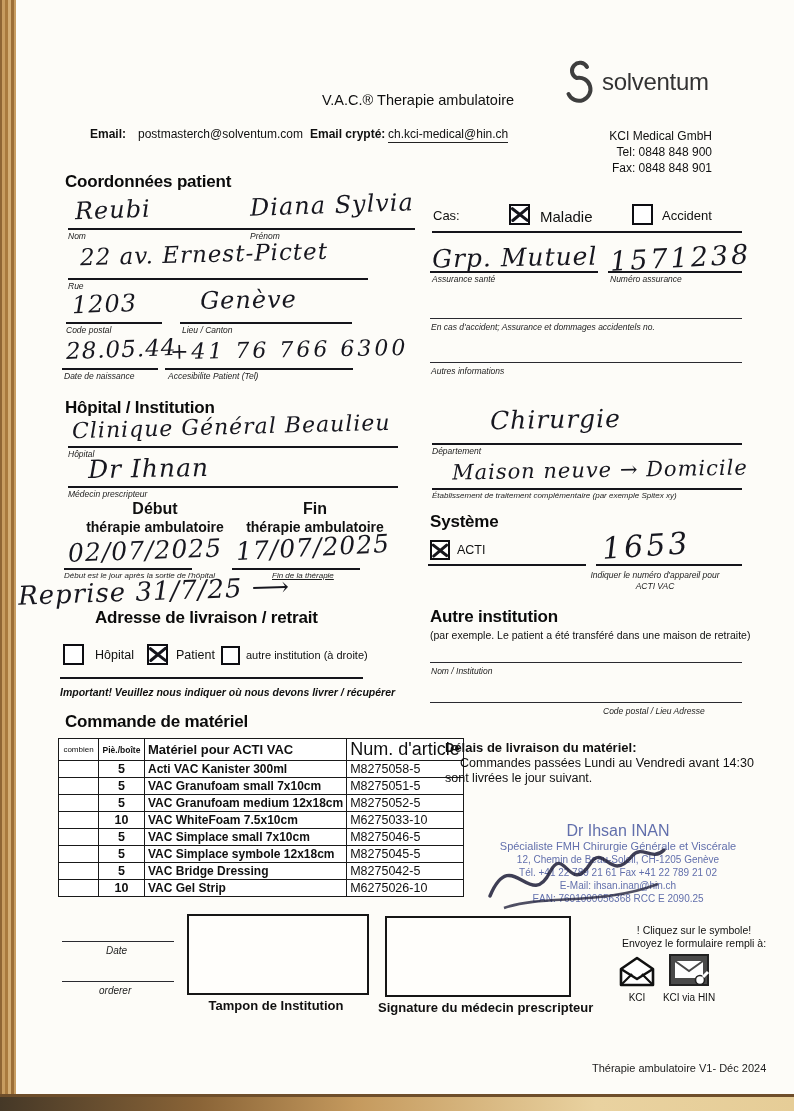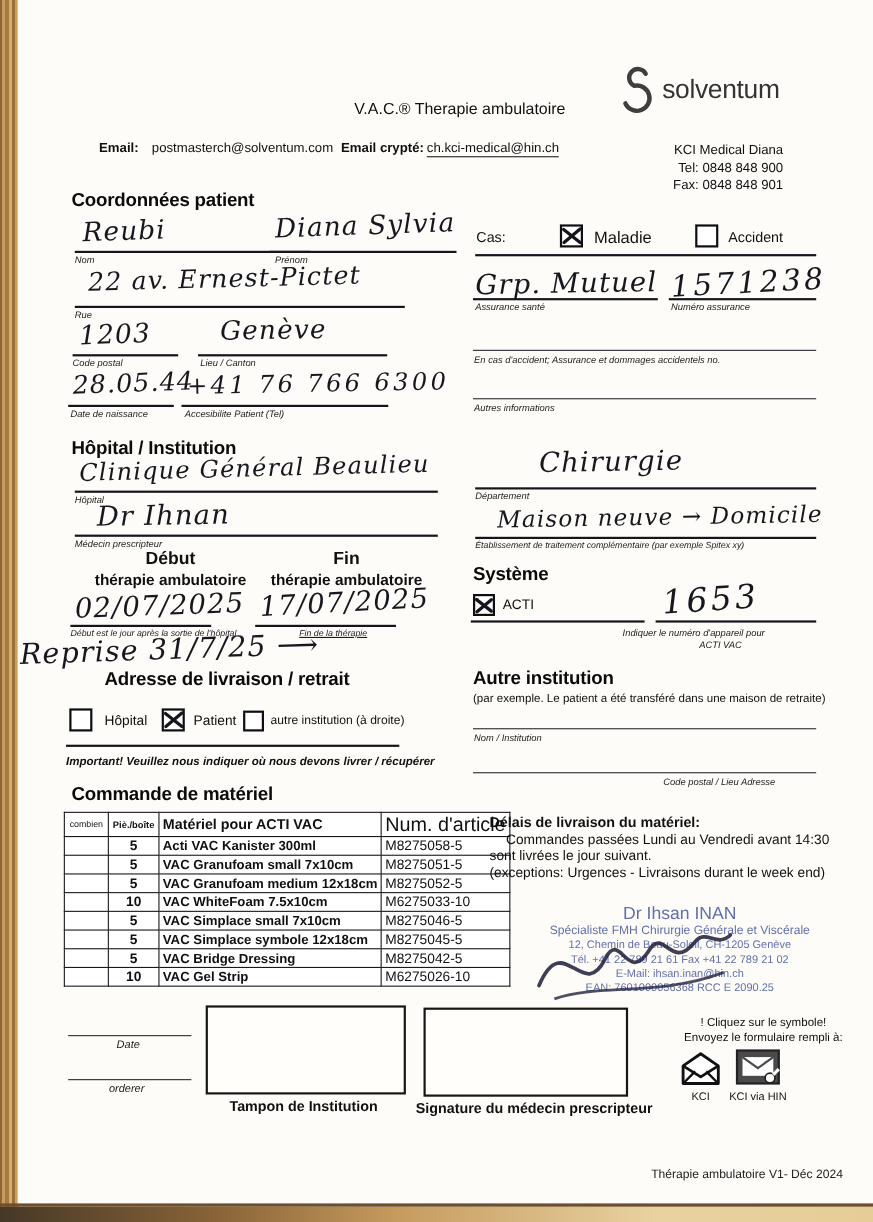--- a/index.html
+++ b/index.html
@@ -44,21 +44,21 @@
       </svg>
   </div>
   <div class="abs txt" style="left:602px;top:68px;font-size:24px;color:#333;letter-spacing:-.3px;">solventum</div>
 
   <div class="abs txt b" style="left:90px;top:127px;font-size:12px;">Email:</div>
   <div class="abs txt" style="left:138px;top:127px;font-size:12px;">postmasterch@solventum.com</div>
   <div class="abs txt b" style="left:310px;top:127px;font-size:12px;">Email crypté:</div>
   <div class="abs txt" style="left:388px;top:127px;font-size:12px;border-bottom:1.3px solid #222;padding-bottom:1px;">ch.kci-medical@hin.ch</div>
 
   <div class="abs txt" style="left:540px;top:128px;width:172px;text-align:right;font-size:12px;line-height:16px;">
-    <div>KCI Medical Diana</div>
+    <div>KCI Medical GmbH</div>
     <div>Tel: 0848 848 900</div>
     <div>Fax: 0848 848 901</div>
   </div>
 
   <div class="abs sec" style="left:65px;top:172px;">Coordonnées patient</div>
 
   <div class="abs hw" style="left:75px;top:196px;font-size:24px;transform:rotate(-2deg);">Reubi</div>
   <div class="abs line" style="left:68px;top:228px;width:214px;"></div>
   <div class="abs lbl" style="left:68px;top:231px;">Nom</div>
 
@@ -138,21 +138,21 @@
   <div class="abs hw" style="left:452px;top:458px;font-size:21px;transform:rotate(-1deg);">Maison neuve → Domicile</div>
   <div class="abs line" style="left:432px;top:488px;width:310px;"></div>
   <div class="abs lbl" style="left:432px;top:491px;font-size:8px;">Établissement de traitement complémentaire (par exemple Spitex xy)</div>
 
   <div class="abs sec" style="left:430px;top:512px;">Système</div>
   <div class="cb checked" style="left:430px;top:540px;width:16px;height:16px;"></div>
   <div class="abs txt" style="left:457px;top:543px;font-size:12.5px;">ACTI</div>
   <div class="abs line" style="left:428px;top:564px;width:158px;"></div>
   <div class="abs hw" style="left:602px;top:528px;font-size:30px;transform:rotate(-4deg);letter-spacing:3px;">1653</div>
   <div class="abs line" style="left:596px;top:564px;width:146px;"></div>
-  <div class="abs lbl" style="left:566px;top:570px;width:178px;">Indiquer le numéro d'appareil pour</div>
+  <div class="abs lbl" style="left:566px;top:570px;width:178px;text-align:center;">Indiquer le numéro d'appareil pour</div>
   <div class="abs lbl" style="left:566px;top:581px;width:178px;text-align:center;">ACTI VAC</div>
 
   <div class="abs sec" style="left:430px;top:607px;">Autre institution</div>
   <div class="abs txt" style="left:430px;top:629px;font-size:10.5px;">(par exemple. Le patient a été transféré dans une maison de retraite)</div>
   <div class="abs thinline" style="left:430px;top:662px;width:312px;"></div>
   <div class="abs lbl" style="left:431px;top:666px;">Nom / Institution</div>
   <div class="abs thinline" style="left:430px;top:702px;width:312px;"></div>
   <div class="abs lbl" style="left:603px;top:706px;">Code postal / Lieu Adresse</div>
 
   <div class="abs sec" style="left:95px;top:608px;">Adresse de livraison / retrait</div>
@@ -227,21 +227,20 @@
           <td class="qty">10</td>
           <td class="nm">VAC Gel Strip</td>
           <td class="num">M6275026-10</td>
         </tr>
   </tbody>
     </table>
 
   <div class="abs txt b" style="left:445px;top:740px;font-size:13px;">Délais de livraison du matériel:</div>
   <div class="abs txt" style="left:460px;top:756px;font-size:12.5px;">Commandes passées Lundi au Vendredi avant 14:30</div>
   <div class="abs txt" style="left:445px;top:771px;font-size:12.5px;">sont livrées le jour suivant.</div>
-  <div class="abs txt" style="left:445px;top:786px;font-size:12.5px;">(exceptions: Urgences - Livraisons durant le week end)</div>
 
   <div class="abs stamp" style="left:440px;top:822px;width:356px;">
     <div style="font-size:16px;line-height:18px;">Dr Ihsan INAN</div>
     <div style="font-size:11px;">Spécialiste FMH Chirurgie Générale et Viscérale</div>
     <div style="font-size:10px;">12, Chemin de Beau-Soleil, CH-1205 Genève</div>
     <div style="font-size:10px;">Tél. +41 22 789 21 61  Fax +41 22 789 21 02</div>
     <div style="font-size:10px;">E-Mail: ihsan.inan@hin.ch</div>
     <div style="font-size:10px;">EAN: 7601000056368   RCC E 2090.25</div>
   </div>
   <div class="abs" style="left:482px;top:826px;">

